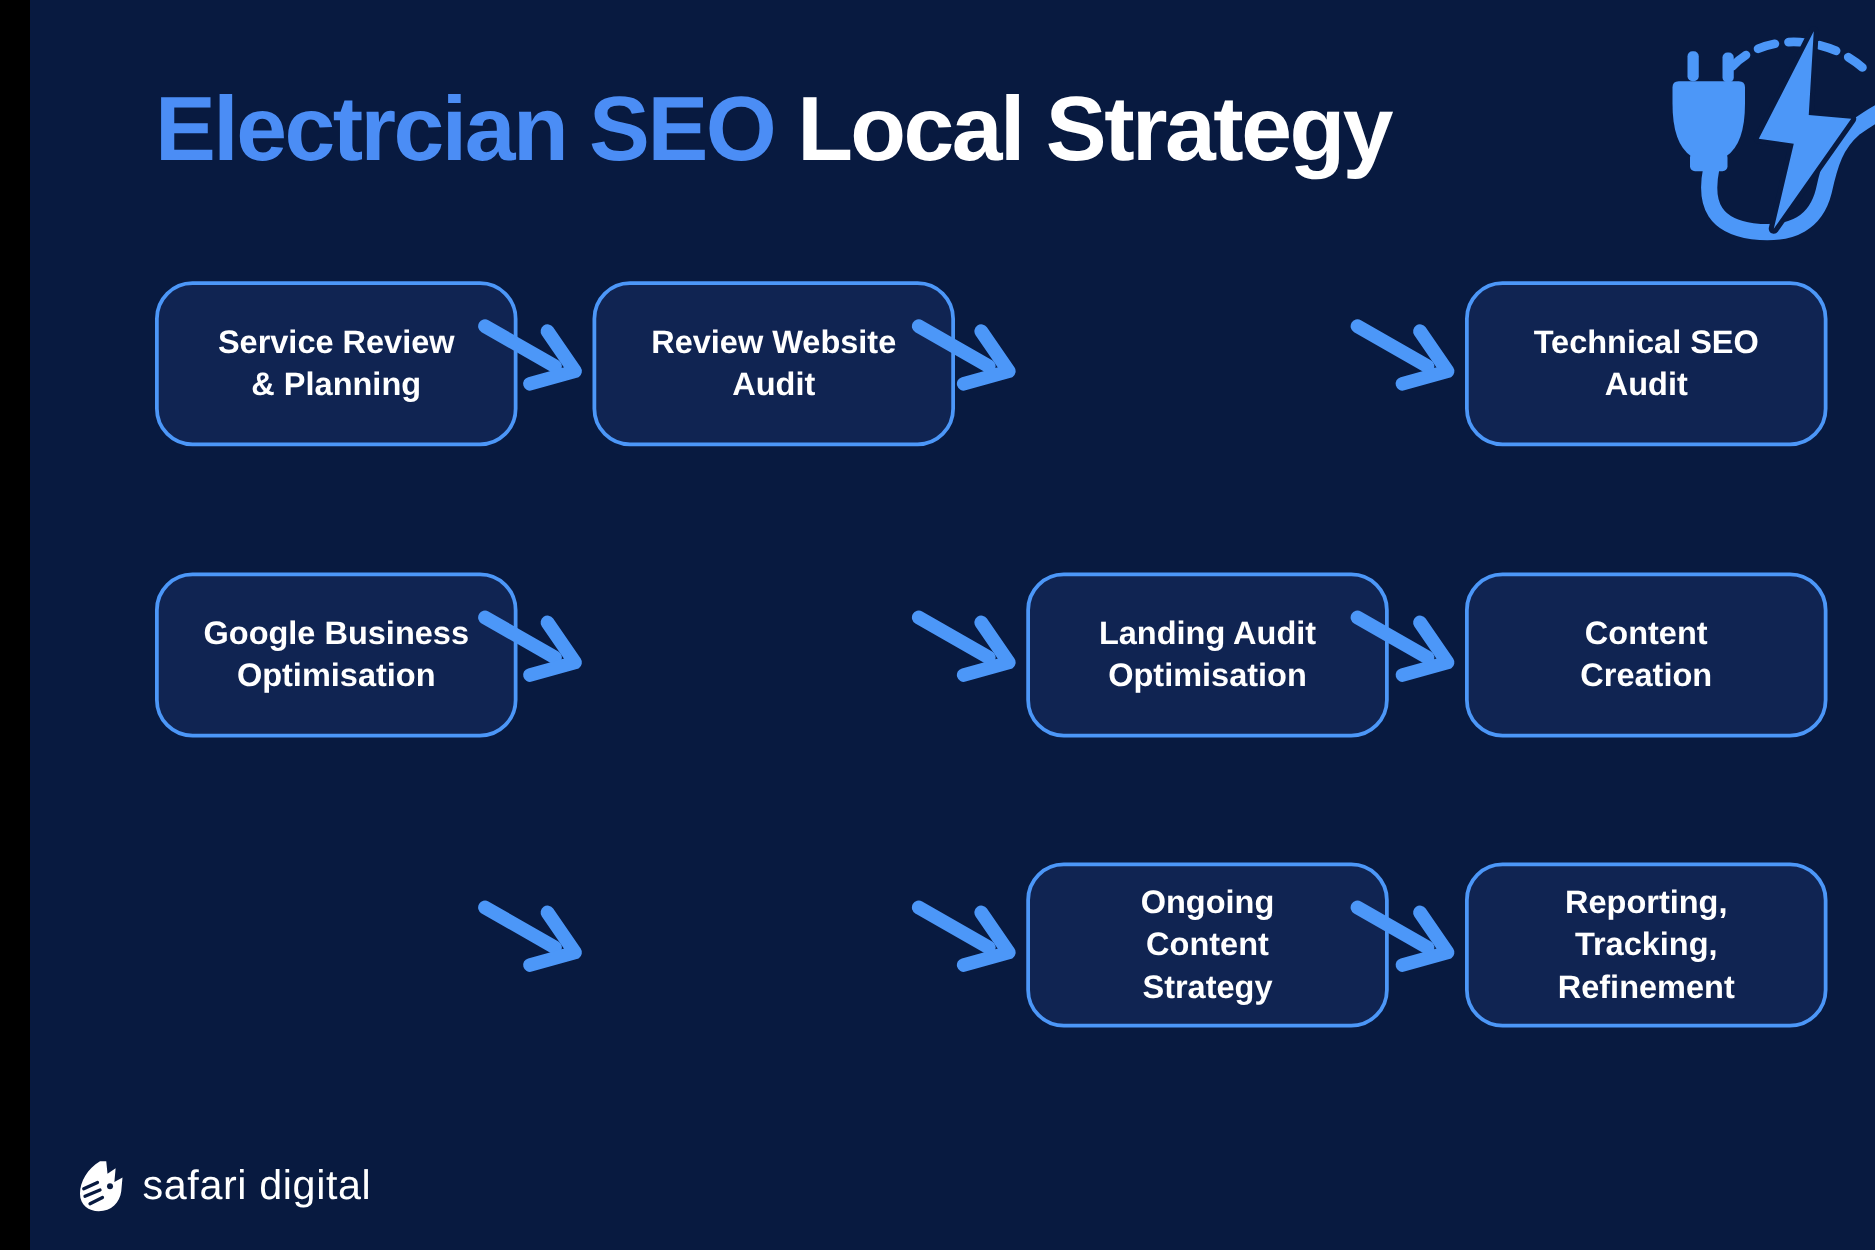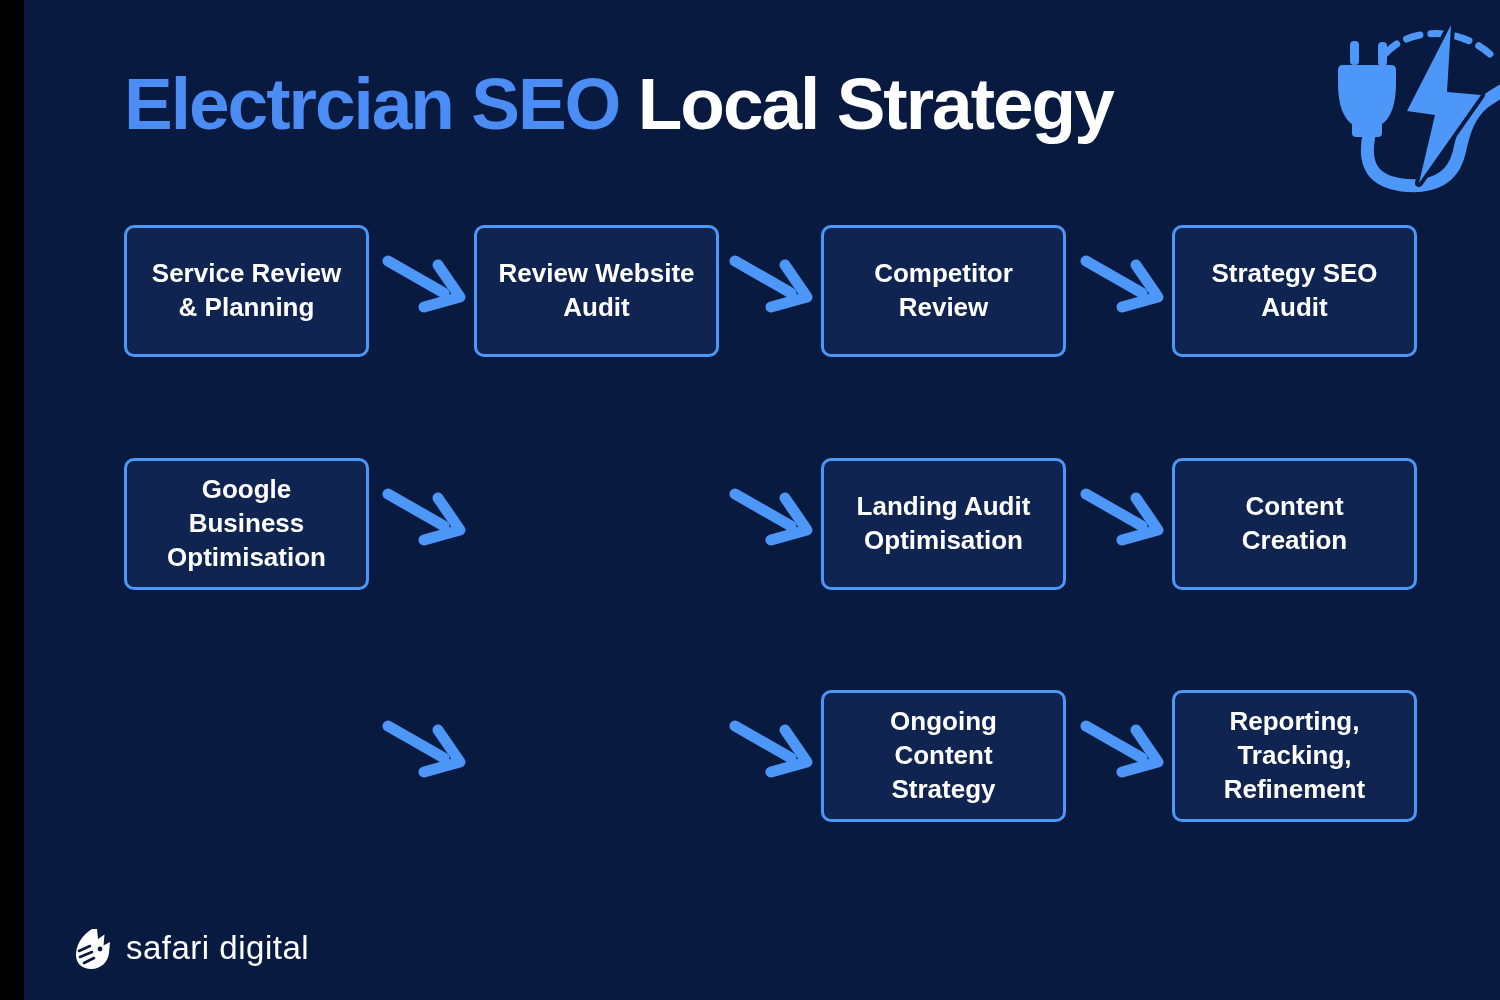--- a/index.html
+++ b/index.html
@@ -28,40 +28,40 @@
   .title .hl{color:var(--title-blue);}
   .title .rest{color:var(--text);}
   
   .header-icon{
     position:absolute;left:1303px;top:15px;width:197px;height:185px;
   }
   
   .flow-row{position:absolute;left:100px;width:1316px;height:132px;}
   .r1{top:225px}.r2{top:458px}.r3{top:690px}
   .step{
-    position:absolute;top:0;width:245px;height:132px;
+    position:absolute;top:0;width:290px;height:132px;
     box-sizing:border-box;
     background:var(--box-fill);
     border:3px solid var(--accent);
-    border-radius:10px;
+    border-radius:30px;
     display:flex;align-items:center;justify-content:center;
     text-align:center;
     color:var(--text);
     font-size:26px;font-weight:bold;line-height:1.3;
     white-space:pre-line;
     padding:6px 14px;
   }
   .c0{left:0}.c1{left:350px}.c2{left:697px}.c3{left:1048px}
   .arrow{position:absolute;top:26px;width:96px;height:64px;}
   .a0{left:258px}.a1{left:605px}.a2{left:956px}
   .arrow path{stroke:var(--accent);stroke-width:11;fill:none;
     stroke-linecap:round;stroke-linejoin:round;}
   
   .footer{
-    position:absolute;left:48px;top:926px;
+    position:absolute;left:36px;top:926px;
     display:flex;align-items:center;gap:14px;
   }
   .brand-text{
     color:var(--text);font-size:33px;font-weight:500;letter-spacing:.5px;
   }
 </style>
 </head>
 <body>
 
 <div class="canvas">
@@ -93,27 +93,25 @@
     <svg class="arrow a0" viewBox="0 0 96 64" aria-hidden="true">
       <path d="M6 10 L62 42"></path>
         <path d="M56 14 L78 46 L42 56"></path>
     </svg>
     <div class="step c1">Review Website
 Audit</div>
     <svg class="arrow a1" viewBox="0 0 96 64" aria-hidden="true">
       <path d="M6 10 L62 42"></path>
         <path d="M56 14 L78 46 L42 56"></path>
     </svg>
-    <div class="step c2">Competitor
-Review</div>
     <svg class="arrow a2" viewBox="0 0 96 64" aria-hidden="true">
       <path d="M6 10 L62 42"></path>
         <path d="M56 14 L78 46 L42 56"></path>
     </svg>
-    <div class="step c3">Strategy SEO
+    <div class="step c3">Technical SEO
 Audit</div>
   </div>
 
   <div class="flow-row r2">
     <div class="step c0">Google Business
 Optimisation</div>
     <svg class="arrow a0" viewBox="0 0 96 64" aria-hidden="true">
       <path d="M6 10 L62 42"></path>
         <path d="M56 14 L78 46 L42 56"></path>
     </svg>

